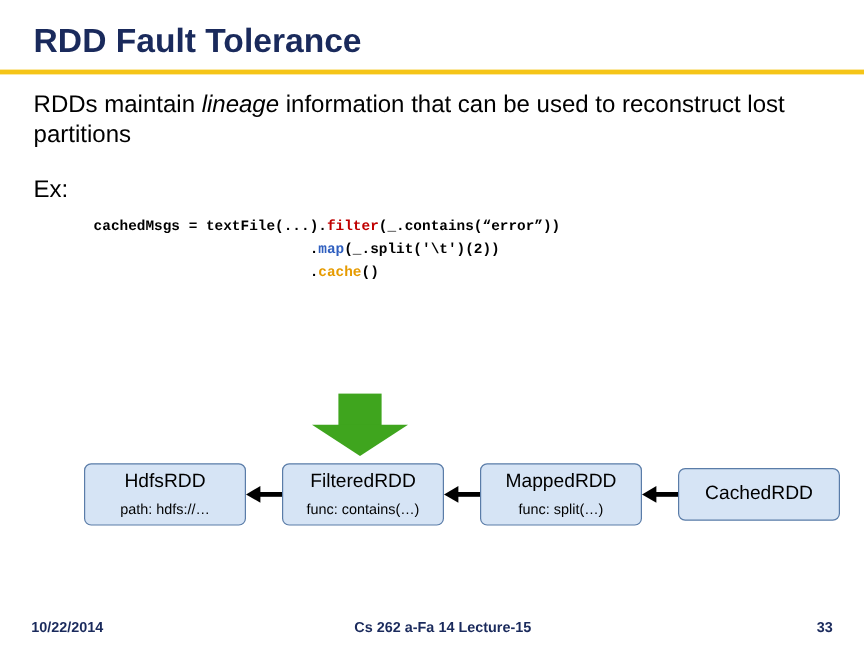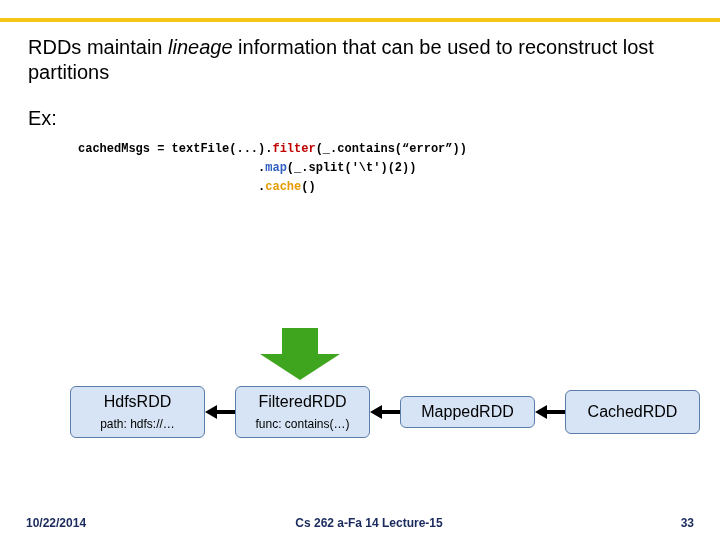--- a/index.html
+++ b/index.html
@@ -129,20 +129,21 @@
     left: 0; right: 0;
     text-align: center;
     margin-left: 18px;
   }
 </style>
 </head>
 <body>
 
 <div class="slide">
 
+  <div class="title">RDD Fault Tolerance</div>
   <hr class="rule">
 
   <p class="body-text">
     <span>RDDs maintain </span><span class="lineage">lineage</span><span> information that can be used to reconstruct lost partitions</span>
   </p>
 
   <p class="ex-label">Ex:</p>
 
   <div class="code-block"><span>cachedMsgs = textFile(...).</span><span class="kw-filter">filter</span><span>(_.contains(“error”))</span>
 <span>                         .</span><span class="kw-map">map</span><span>(_.split('\t')(2))</span>
@@ -159,20 +160,21 @@
       <div class="rdd-sub">path: hdfs://…</div>
     </div>
     <div class="arrow-left"></div>
     <div class="rdd-box">
       <div class="rdd-name">FilteredRDD</div>
       <div class="rdd-sub">func: contains(…)</div>
     </div>
     <div class="arrow-left"></div>
     <div class="rdd-box">
       <div class="rdd-name">MappedRDD</div>
+      <div class="rdd-sub">func: split(…)</div>
     </div>
     <div class="arrow-left"></div>
     <div class="rdd-box single">
       <div class="rdd-name">CachedRDD</div>
     </div>
   </div>
 
   <div class="footer">
     <span>10/22/2014</span>
     <span class="footer-center">Cs 262 a-Fa 14 Lecture-15</span>

